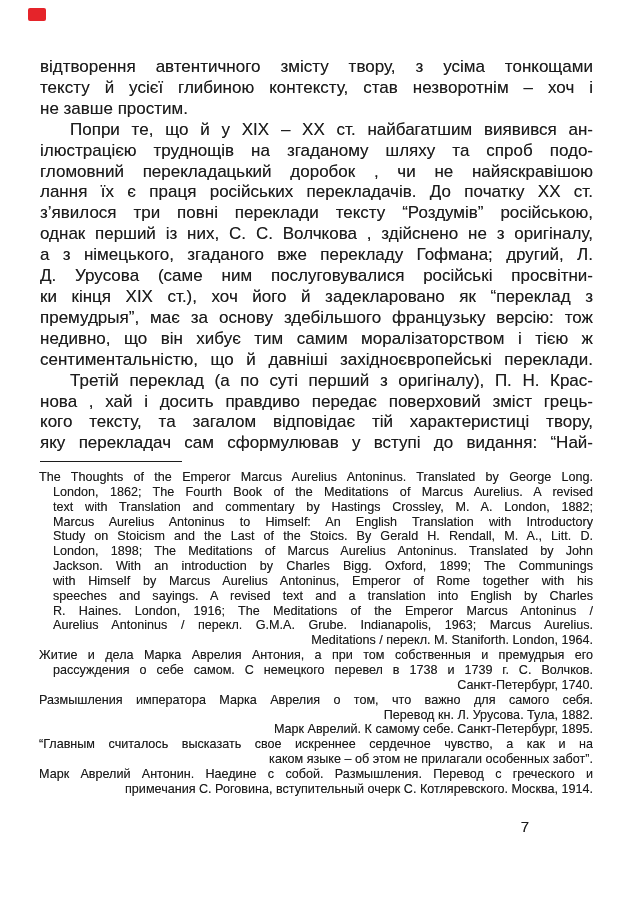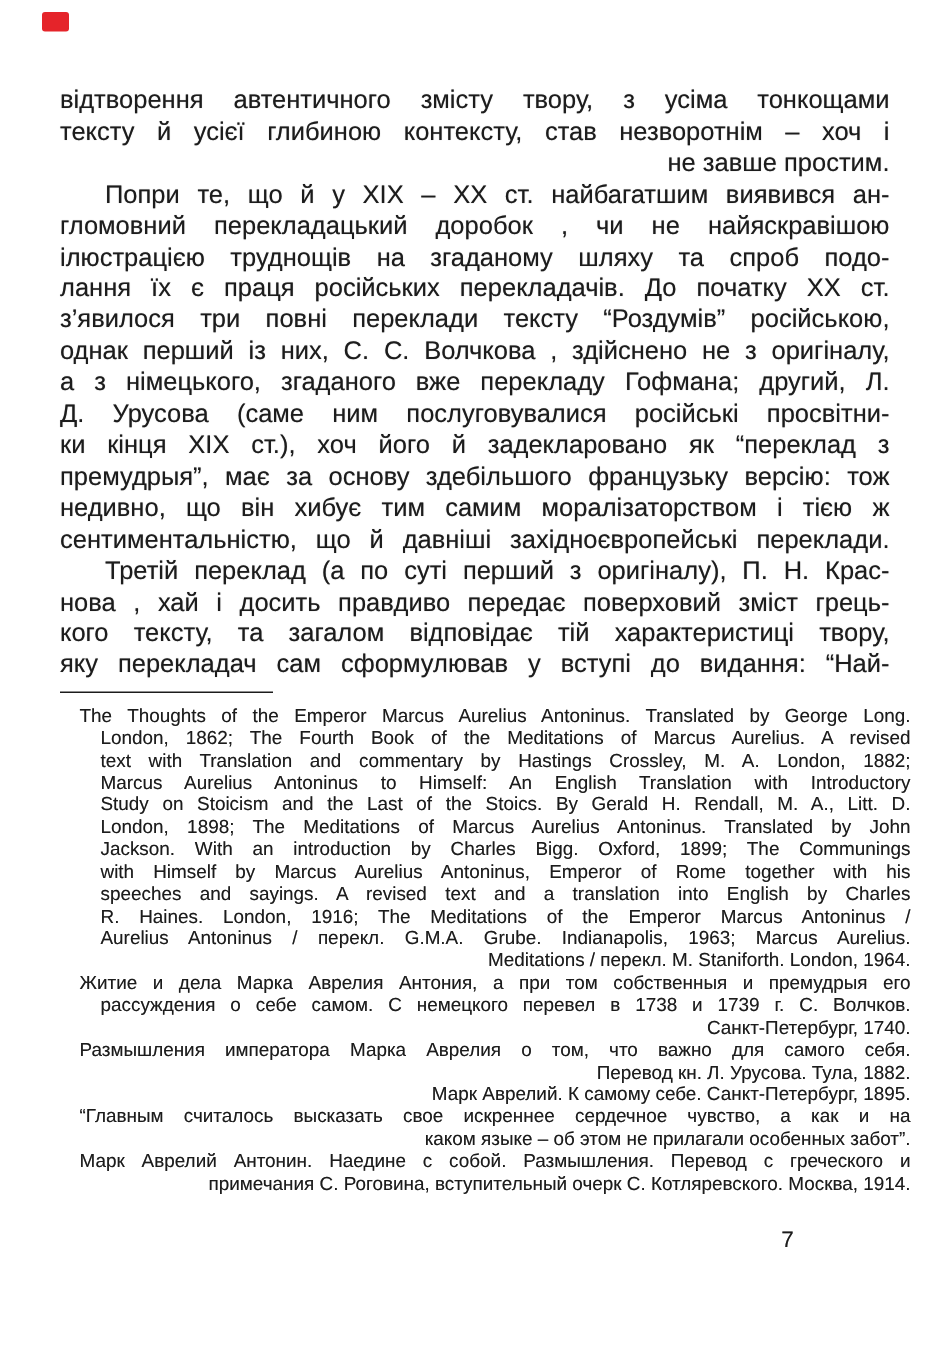--- a/index.html
+++ b/index.html
@@ -15,32 +15,31 @@
     position: absolute; left: 28px; top: 8px;
     width: 18px; height: 13px;
     background: var(--marker, #e5242a);
     border-radius: 2px;
   }
   #main-text {
     position: absolute; left: 40px; top: 57px; width: 553px;
     font-size: 17px; line-height: 20.9px;
     text-shadow: 0 0 0.5px rgba(25,25,25,0.55);
   }
-  .ln { text-align: right; }
+  .ln { text-align: left; }
   .ln.j { text-align: justify; text-align-last: justify; }
   .ln.ind { padding-left: 30px; }
   #fn-rule {
     position: absolute; left: 40px; top: 461px;
     width: 142px; height: 0; border-top: 1.6px solid var(--ink, #1c1c1c);
   }
   #footnotes {
     position: absolute; left: 39px; top: 470px; width: 554px;
     font-size: 12.6px; line-height: 14.85px;
     text-shadow: 0 0 0.4px rgba(25,25,25,0.5);
-    margin-left: 14px;
   }
   .fln { text-align: right; }
   .fln.j { text-align: justify; text-align-last: justify; }
   .fln.ind { padding-left: 14px; }
   #page-number {
     position: absolute; left: 505px; top: 818px; width: 40px;
     font-size: 15px; text-align: center;
     text-shadow: 0 0 0.4px rgba(25,25,25,0.5);
   }
 </style>
@@ -49,22 +48,22 @@
 
 <div id="page">
 
   <div id="red-marker"></div>
 
   <div id="main-text">
     <div class="ln j">відтворення автентичного змісту твору, з усіма тонкощами</div>
     <div class="ln j">тексту й усієї глибиною контексту, став незворотнім – хоч і</div>
     <div class="ln">не завше простим.</div>
     <div class="ln j ind">Попри те, що й у XIX – XX ст. найбагатшим виявився ан-</div>
+    <div class="ln j">ілюстрацією труднощів на згаданому шляху та спроб подо-</div>
     <div class="ln j">гломовний перекладацький доробок , чи не найяскравішою</div>
-    <div class="ln j">ілюстрацією труднощів на згаданому шляху та спроб подо-</div>
     <div class="ln j">лання їх є праця російських перекладачів. До початку XX ст.</div>
     <div class="ln j">з’явилося три повні переклади тексту “Роздумів” російською,</div>
     <div class="ln j">однак перший із них, С. С. Волчкова , здійснено не з оригіналу,</div>
     <div class="ln j">а з німецького, згаданого вже перекладу Гофмана; другий, Л.</div>
     <div class="ln j">Д. Урусова (саме ним послуговувалися російські просвітни-</div>
     <div class="ln j">ки кінця XIX ст.), хоч його й задекларовано як “переклад з</div>
     <div class="ln j">премудрыя”, має за основу здебільшого французьку версію: тож</div>
     <div class="ln j">недивно, що він хибує тим самим моралізаторством і тією ж</div>
     <div class="ln j">сентиментальністю, що й давніші західноєвропейські переклади.</div>
     <div class="ln j ind">Третій переклад (а по суті перший з оригіналу), П. Н. Крас-</div>

